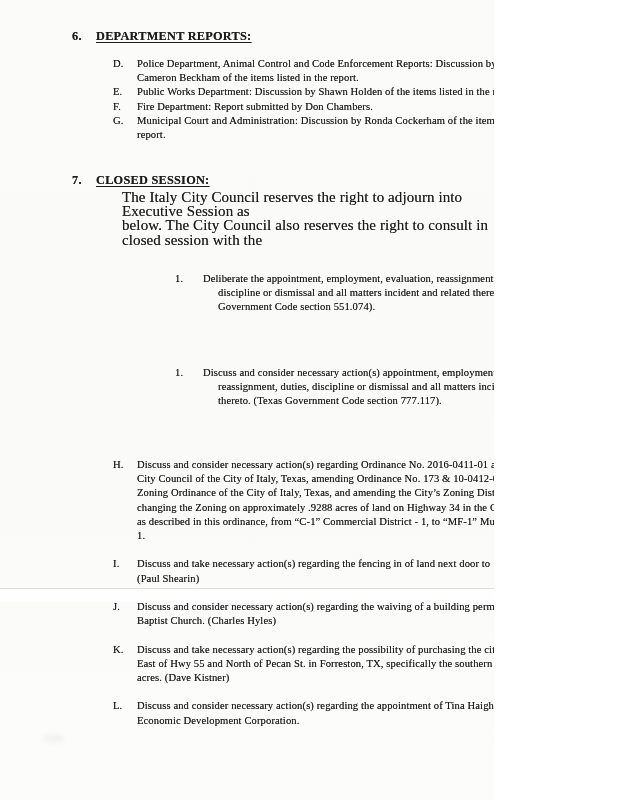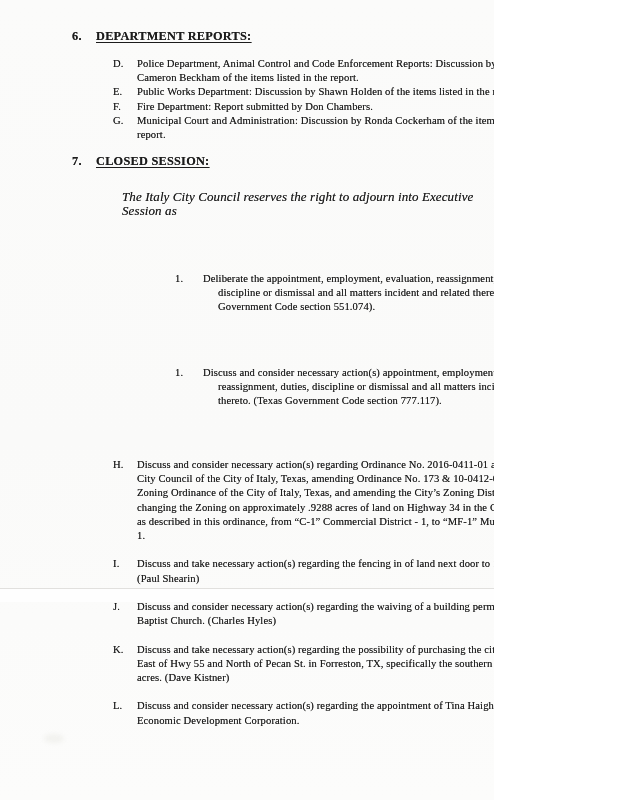--- a/index.html
+++ b/index.html
@@ -41,22 +41,21 @@
     left: 113px;
     font-size: 10.6px;
     line-height: 14.2px;
   }
   .litem { display: flex; }
   .litem .letter { flex: none; width: 24px; }
   .litem .ltext { width: 442px; }
   .note {
     position: absolute;
     left: 103px;
-    font-style: italic;
-    font-size: 13px;
+    font-size: 15px;
     line-height: 14.2px;
     width: 410px;
   }
   .note .note-line:nth-child(-n+2) { padding-left: 19px; }
   .numbered {
     position: absolute;
     left: 175px;
     font-size: 10.6px;
     line-height: 14.2px;
   }
@@ -115,25 +114,26 @@
     <div class="litem">
       <span class="letter">F.</span>
       <span class="ltext">Fire Department: Report submitted by Don Chambers.</span>
     </div>
     <div class="litem">
       <span class="letter">G.</span>
       <span class="ltext">Municipal Court and Administration: Discussion by Ronda Cockerham of the items listed in the report.</span>
     </div>
   </div>
 
-  <div class="sec-head" style="top:154px">
+  <div class="sec-head" style="top:173px">
     <span class="sec-num">7.</span><span class="sec-title">CLOSED SESSION:</span>
   </div>
   <div class="note" style="top:190px">
     <div class="note-line">The Italy City Council reserves the right to adjourn into Executive Session as</div>
+    <div class="note-line">below.  The City Council also reserves the right to consult in closed session with the</div>
   </div>
   <div class="numbered" style="top:272px">
     <div class="nitem">
       <span class="nnum">1.</span>
       <span class="ntext">Deliberate the appointment, employment, evaluation, reassignment, duties, discipline or dismissal and all matters incident and related thereto.  (Texas Government Code section 551.074).</span>
     </div>
   </div>
 
   <div class="numbered" style="top:366px">
     <div class="nitem">

